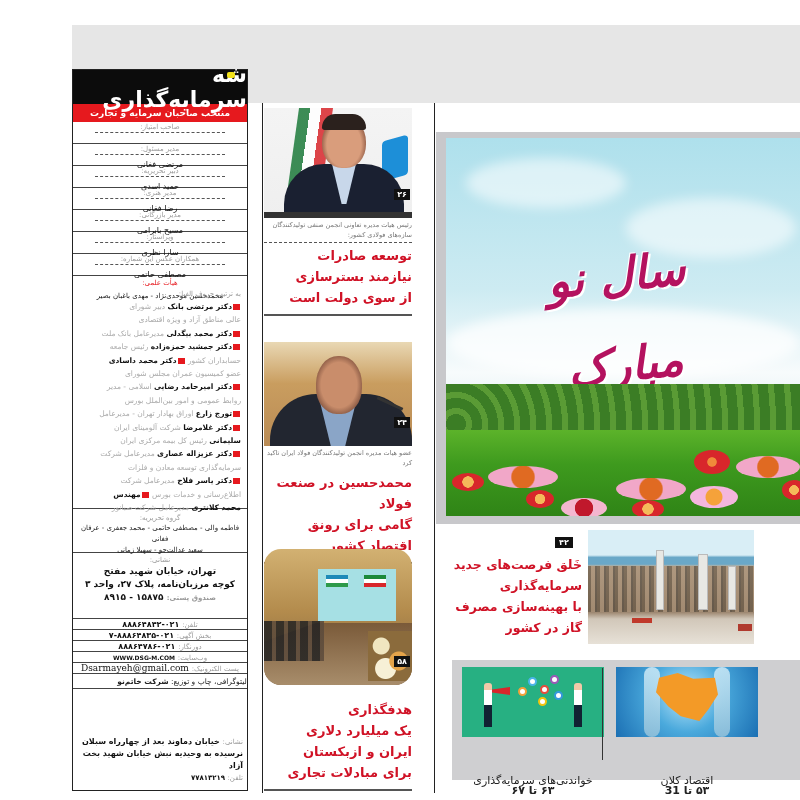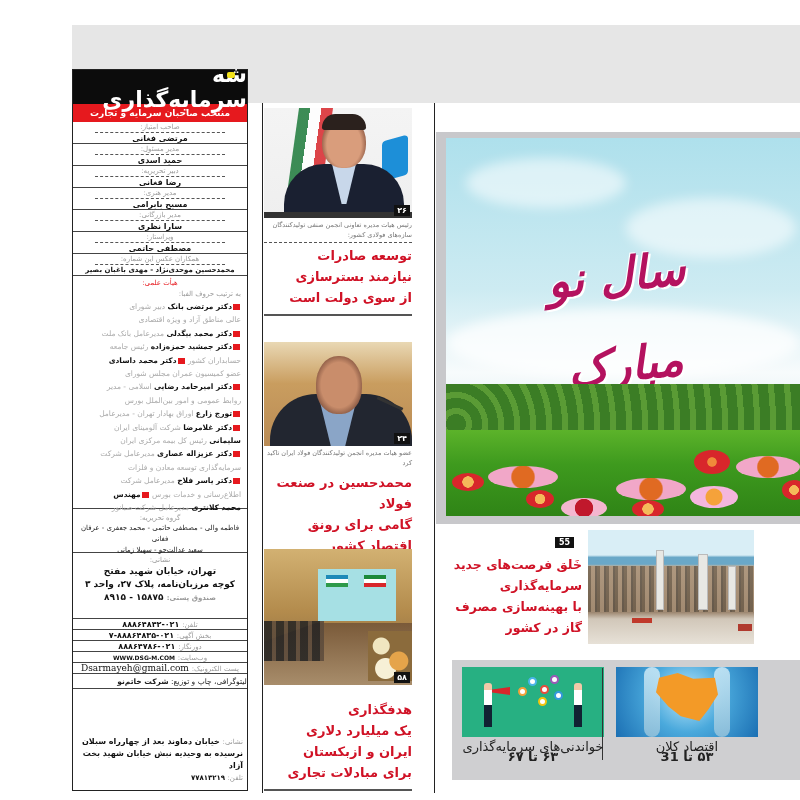--- a/index.html
+++ b/index.html
@@ -9,21 +9,21 @@
     .top-band { position: absolute; left: 72px; top: 25px; width: 728px; height: 78px; background: #e6e6e6; }
 
     
     .masthead { position: absolute; left: 72px; top: 69px; width: 176px; height: 722px; border: 1px solid #222; background: #fff; }
     .logo-bar { height: 34px; background: #0c0c0c; color: #fff; display: flex; align-items: center; justify-content: flex-start; position: relative; }
     .logo-text { font-family: "DejaVu Sans", sans-serif; font-weight: bold; font-size: 22px; letter-spacing: -1px; color: #fff; }
     .logo-dot { position: absolute; right: 12px; top: 2px; width: 8px; height: 6px; background: #f3e21a; border-radius: 2px; }
     .tagline-bar { height: 18px; background: #e6191e; color: #fff; font-size: 9px; font-weight: bold; display: flex; align-items: center; justify-content: center; }
     .staff-row { border-bottom: 1px solid #444; text-align: center; padding: 1px 4px 0; height: 22px; }
     .staff-role { font-size: 7px; color: #9a9a9a; line-height: 9px; border-bottom: 1px dashed #555; margin: 0 18px; }
-    .staff-name { font-size: 8px; font-weight: bold; color: #111; line-height: 11px; }
+    .staff-name { font-size: 8px; font-weight: normal; color: #111; line-height: 11px; margin-top: 26px; }
     .staff-wide .staff-name { font-size: 7px; }
     .board { padding: 2px 6px; border-bottom: 1px solid #444; height: 233px; }
     .board-title { text-align: center; color: #e6191e; font-size: 7px; line-height: 11px; }
     .board-sub { font-size: 7px; color: #999; line-height: 11px; }
     .board-line { font-size: 7.5px; line-height: 13.4px; color: #aaa; text-align: justify; white-space: nowrap; overflow: hidden; }
     .board-line b { color: #111; }
     .sq { display: inline-block; width: 7px; height: 6px; background: #e6191e; margin: 0 1px; vertical-align: middle; }
     .editors { text-align: center; padding: 4px 6px; border-bottom: 1px solid #444; height: 44px; }
     .small-gray { font-size: 7px; color: #999; line-height: 10px; }
     .small-dark { font-size: 7px; color: #222; line-height: 11px; }
@@ -34,42 +34,42 @@
     .email { font-family: "DejaVu Serif", serif; font-size: 9px; font-weight: normal; }
     .printer { text-align: center; font-size: 7.5px; color: #222; border-bottom: 1px solid #444; height: 15px; line-height: 15px; }
     .printer b { font-weight: bold; margin-left: 44px; }
     .footer-addr { padding: 4px 4px; font-size: 8px; font-weight: bold; color: #111; line-height: 12px; text-align: right; margin-top: 43px; }
     .footer-addr .lbl { color: #999; font-weight: normal; font-size: 7px; }
 
     
     .midcol { position: absolute; left: 262px; top: 103px; width: 172px; height: 690px; border-left: 1px solid #222; }
     .story { position: absolute; left: 264px; width: 148px; }
     .photo { position: relative; width: 148px; overflow: hidden; }
-    .page-badge { position: absolute; right: 2px; bottom: 2px; background: #111; color: #fff; font-size: 8px; font-weight: bold; padding: 1px 3px; }
+    .page-badge { position: absolute; right: 2px; bottom: 18px; background: #111; color: #fff; font-size: 8px; font-weight: bold; padding: 1px 3px; }
     .caption { font-size: 6.5px; color: #777; line-height: 10px; text-align: right; padding: 2px 0; border-bottom: 1px dashed #555; }
     .caption.nob { border-bottom: none; }
     .headline { color: #d01226; font-weight: bold; font-size: 13px; line-height: 21px; text-align: right; padding: 2px 0 6px; border-bottom: 2px solid #555; }
 
     
     .ph1 { height: 110px; background: linear-gradient(180deg, #f4f4f4 0%, #efefef 100%); }
     .ph1 .flag { position: absolute; left: 28px; top: 0; width: 34px; height: 100px; background: linear-gradient(90deg, #1c7a3a 0 33%, #ffffff 33% 66%, #d8262b 66%); transform: skewX(-8deg); opacity: .85; }
     .ph1 .logo3d { position: absolute; right: 4px; top: 30px; width: 26px; height: 40px; background: #1d8fd8; border-radius: 4px; transform: skewY(-15deg); }
     .ph1 .head { position: absolute; left: 58px; top: 8px; width: 44px; height: 52px; background: radial-gradient(ellipse at 50% 55%, #d99d7c 0 55%, #a26b52 70%); border-radius: 50% 50% 45% 45%; }
     .ph1 .hair { position: absolute; left: 58px; top: 6px; width: 44px; height: 16px; background: #2b211d; border-radius: 20px 20px 4px 4px; }
     .ph1 .suit { position: absolute; left: 20px; top: 56px; width: 120px; height: 56px; background: #1a2031; border-radius: 40px 40px 0 0; }
     .ph1 .shirt { position: absolute; left: 68px; top: 56px; width: 24px; height: 40px; background: #c8d7ea; clip-path: polygon(0 0, 100% 0, 60% 100%, 40% 100%); }
     .ph1 .desk { position: absolute; left: 0; bottom: 0; width: 148px; height: 6px; background: #333; }
 
     .ph2 { height: 104px; background: linear-gradient(180deg, #e9d8b4 0%, #c99d5f 40%, #b98b55 100%); }
     .ph2 .suit { position: absolute; left: 6px; top: 52px; width: 142px; height: 54px; background: #222630; border-radius: 46px 46px 0 0; }
     .ph2 .shirt { position: absolute; left: 56px; top: 60px; width: 36px; height: 44px; background: #8aa5c7; clip-path: polygon(0 0, 100% 0, 70% 100%, 30% 100%); }
     .ph2 .head { position: absolute; left: 52px; top: 14px; width: 46px; height: 58px; background: radial-gradient(ellipse at 50% 50%, #c98d6b 0 55%, #8a5a44 75%); border-radius: 48% 48% 45% 45%; }
     .ph2 .mic { position: absolute; right: 8px; top: 60px; width: 28px; height: 3px; background: #333; transform: rotate(25deg); }
 
-    .ph3 { height: 136px; background: linear-gradient(180deg, #d2b172 0%, #b48c4d 45%, #7d5f3d 100%); }
+    .ph3 { height: 136px; background: linear-gradient(180deg, #d2b172 0%, #b48c4d 45%, #7d5f3d 100%); border-radius: 17px; }
     .ph3 .screen { position: absolute; left: 54px; top: 20px; width: 78px; height: 52px; background: #a6e0e4; }
     .ph3 .flagU { position: absolute; left: 62px; top: 26px; width: 22px; height: 12px; background: linear-gradient(180deg, #1e8ab8 0 33%, #fff 33% 66%, #2e9a4a 66%); }
     .ph3 .flagI { position: absolute; left: 100px; top: 26px; width: 22px; height: 12px; background: linear-gradient(180deg, #1c8a3a 0 33%, #fff 33% 66%, #d8262b 66%); }
     .ph3 .table { position: absolute; left: 0; top: 74px; width: 148px; height: 62px; background: linear-gradient(180deg, #7a5a39, #a88d6b); clip-path: polygon(35% 0, 100% 0, 100% 100%, 0 100%, 0 30%); }
     .ph3 .people { position: absolute; left: 0; top: 72px; width: 60px; height: 40px; background: repeating-linear-gradient(90deg, #222 0 8px, #5b4a3b 8px 12px); opacity: .85; }
     .ph3 .flowers { position: absolute; right: 0; top: 82px; width: 44px; height: 50px; background: radial-gradient(circle at 30% 30%, #f0e6c0 0 8px, transparent 9px), radial-gradient(circle at 70% 60%, #e5a44a 0 9px, transparent 10px), radial-gradient(circle at 40% 75%, #f7f0d6 0 10px, transparent 11px), #8b6b3c; }
 
     
     .hero-frame { position: absolute; left: 436px; top: 132px; width: 364px; height: 392px; background: #c8c8cb; }
     .hero { position: absolute; left: 446px; top: 138px; width: 354px; height: 378px; overflow: hidden;
@@ -87,21 +87,21 @@
     .refinery-photo { position: absolute; left: 588px; top: 530px; width: 166px; height: 114px; overflow: hidden;
                       background: linear-gradient(180deg, #d9eef6 0%, #d9eef6 22%, #6aa8c8 24%, #6aa8c8 30%, #c9b59c 32%, #8a7056 70%, #d1c7b9 78%, #e7e1d7 100%); }
     .ref-tower { position: absolute; bottom: 34px; background: #e8e8e4; border: 1px solid #bbb; }
     .ref-struct { position: absolute; left: 0; top: 36px; width: 166px; height: 46px; background: repeating-linear-gradient(90deg, #6d5e4c 0 3px, #a89178 3px 7px, #5d5347 7px 9px); opacity: .8; }
 
     .thumbs-band { position: absolute; left: 452px; top: 660px; width: 348px; height: 120px; background: #cfcfd1; }
     .thumb { position: absolute; top: 667px; width: 142px; height: 70px; overflow: hidden; }
     .thumb-invest { left: 462px; background: #27b082; }
     .thumb-macro { left: 616px; background: radial-gradient(circle at 50% 40%, #bfe8fb 0%, #4aa9dc 45%, #1b6fb3 100%); }
     .thumb-sep { position: absolute; left: 602px; top: 668px; width: 1px; height: 92px; background: #333; }
-    .thumb-label { position: absolute; top: 742px; width: 142px; text-align: center; font-size: 13px; color: #222; line-height: 10px; }
+    .thumb-label { position: absolute; top: 776px; width: 142px; text-align: center; font-size: 11px; color: #222; line-height: 10px; }
     .thumb-label .pages { font-weight: bold; }
 
     .iran-map { position: absolute; left: 40px; top: 6px; width: 62px; height: 48px; background: #f39a27; clip-path: polygon(5% 10%, 35% 0, 60% 12%, 95% 10%, 100% 45%, 85% 75%, 70% 100%, 40% 90%, 20% 70%, 0 40%); }
     .hands { position: absolute; top: 0; width: 16px; height: 70px; background: linear-gradient(180deg, #d7eff9, #9bc6dc); border-radius: 8px; opacity: .8; }
     .person { position: absolute; width: 8px; height: 44px; top: 16px; background: linear-gradient(180deg, #f2c9a8 0 7px, #fff 7px 22px, #123 22px); border-radius: 3px 3px 0 0; }
     .megaphone { position: absolute; left: 30px; top: 20px; width: 18px; height: 8px; background: #d8262b; clip-path: polygon(0 30%, 100% 0, 100% 100%, 0 70%); }
     .bubble { position: absolute; width: 9px; height: 9px; border-radius: 50%; background: #fff; border: 2px solid #f2a13a; }
   </style>
 </head>
 <body>
@@ -263,21 +263,21 @@
   <div class="flower" style="left:115px;top:360px;width:46px;height:20px;background:radial-gradient(circle,#c0182c 0 35%,#f4b6cf 38%);"></div>
   <div class="flower" style="left:170px;top:340px;width:70px;height:22px;background:radial-gradient(circle,#e06a22 0 30%,#f1a7c8 34%);"></div>
   <div class="flower" style="left:186px;top:362px;width:32px;height:18px;background:radial-gradient(circle,#f5b95a 0 30%,#d8262b 32%);"></div>
   <div class="flower" style="left:244px;top:348px;width:48px;height:22px;background:radial-gradient(circle,#f5a23a 0 30%,#f4b6de 34%);"></div>
   <div class="flower" style="left:248px;top:312px;width:36px;height:24px;background:radial-gradient(circle,#f08a3a 0 20%,#d8262b 24%);"></div>
   <div class="flower" style="left:290px;top:318px;width:64px;height:22px;background:radial-gradient(circle,#e06a22 0 30%,#f1a7c8 34%);"></div>
   <div class="flower" style="left:336px;top:342px;width:24px;height:20px;background:radial-gradient(circle,#f5b95a 0 30%,#d8262b 32%);"></div>
 </div>
 
 <div class="refinery-story"></div>
-<span class="refinery-badge">55</span>
+<span class="refinery-badge">۴۲</span>
 <div class="refinery-head">
   <div>خَلق فرصت‌های جدید</div>
   <div>سرمایه‌گذاری</div>
   <div>با بهینه‌سازی مصرف</div>
   <div>گاز در کشور</div>
 </div>
 <div class="refinery-photo">
   <div class="ref-struct"></div>
   <div class="ref-tower" style="left:68px;width:8px;height:60px;"></div>
   <div class="ref-tower" style="left:110px;width:10px;height:56px;"></div>

